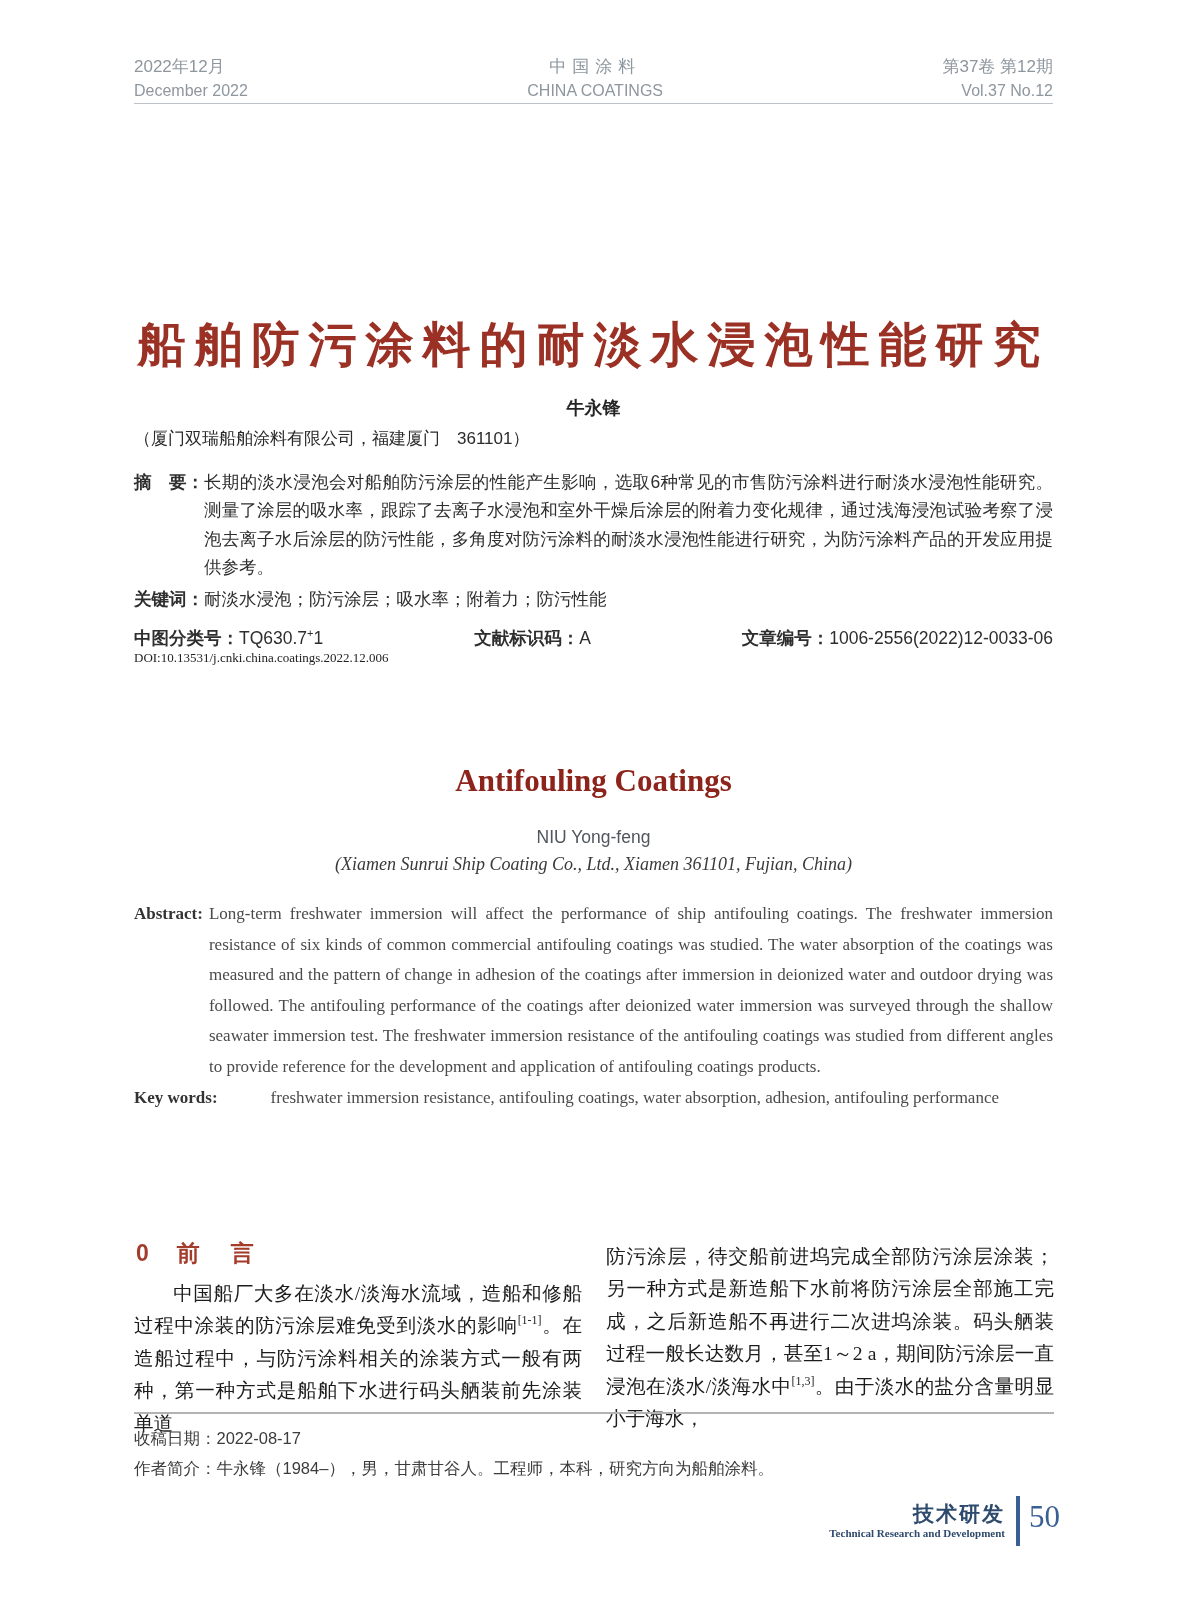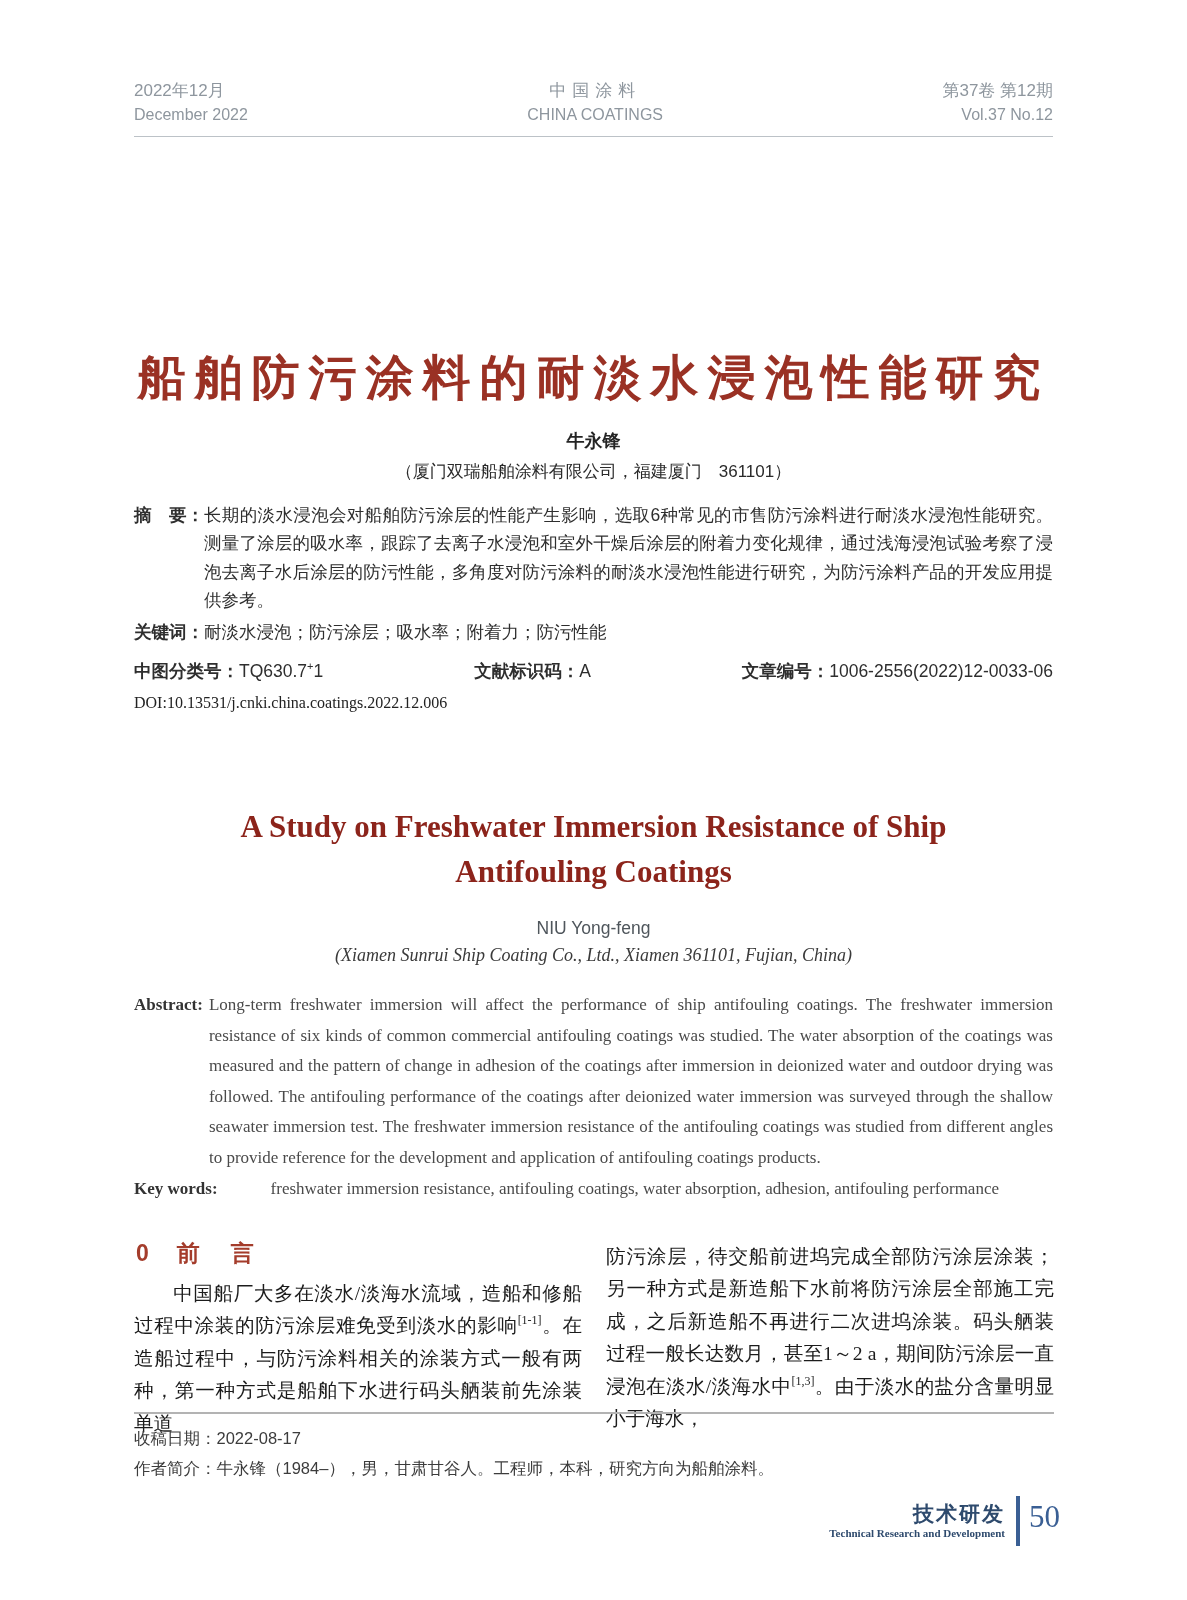--- a/index.html
+++ b/index.html
@@ -16,22 +16,21 @@
     color: #1e1e1e;
   }
 
   
   .journal-header {
     display: flex;
     justify-content: space-between;
     align-items: flex-end;
     color: var(--header-gray, #8e969e);
     border-bottom: 1px solid var(--header-rule, #bcc2c7);
-    padding-bottom: 9px;
-    margin-top: 24px;
+    padding-bottom: 0;
   }
   .journal-header .hcol { line-height: 24px; font-size: 17px; }
   .journal-header .hcol .en { font-size: 16px; }
   .hcol.left   { text-align: left; }
   .hcol.center { text-align: center; }
   .hcol.center .zh { letter-spacing: 6px; }
   .hcol.right  { text-align: right; }
 
   
   .title-zh {
@@ -45,21 +44,20 @@
   }
   .author-zh {
     margin-top: 22px;
     text-align: center;
     font-size: 18px;
     font-weight: bold;
     color: #242424;
   }
   .affiliation-zh {
     margin-top: 7px;
-    text-align: center;
     font-size: 17px;
     color: #2a2a2a;
   }
 
   
   .abstract-zh {
     margin-top: 18px;
     display: flex;
     font-size: 17.5px;
     line-height: 28.5px;
@@ -81,23 +79,22 @@
     margin-top: 13px;
     display: flex;
     justify-content: space-between;
     font-size: 17.5px;
     color: #2e2e2e;
   }
   .meta-row .label { font-weight: bold; }
   .meta-row sup { font-size: 11px; }
 
   .doi-line {
-    margin-top: 11px;
-    font-family: "Liberation Serif", "DejaVu Serif", serif;
-    font-size: 16px;
+    font-family: "Liberation Serif", "DejaVu Serif", serif;
+    font-size: 13px;
     color: #222222;
   }
 
   
   .title-en {
     margin-top: 92px;
     text-align: center;
     font-family: "Liberation Serif", "DejaVu Serif", serif;
     font-weight: bold;
     font-size: 31px;
@@ -269,21 +266,20 @@
       <span class="label">文献标识码：</span><span>A</span>
     </span>
     <span>
       <span class="label">文章编号：</span><span>1006-2556(2022)12-0033-06</span>
     </span>
   </div>
 
   <div class="doi-line">DOI:10.13531/j.cnki.china.coatings.2022.12.006</div>
 
   <h2 class="title-en" style="margin-bottom:0;">
-    <div>A Study on Freshwater Immersion Resistance of Ship</div>
     <div>Antifouling Coatings</div>
   </h2>
   <div class="author-en">NIU Yong-feng</div>
   <div class="affiliation-en">(Xiamen Sunrui Ship Coating Co., Ltd., Xiamen 361101, Fujian, China)</div>
 
   <div class="abstract-en">
     <span class="label">Abstract:</span>
     <span class="text">Long-term freshwater immersion will affect the performance of ship antifouling coatings. The freshwater immersion resistance of six kinds of common commercial antifouling coatings was studied. The water absorption of the coatings was measured and the pattern of change in adhesion of the coatings after immersion in deionized water and outdoor drying was followed. The antifouling performance of the coatings after deionized water immersion was surveyed through the shallow seawater immersion test. The freshwater immersion resistance of the antifouling coatings was studied from different angles to provide reference for the development and application of antifouling coatings products.</span>
   </div>
 

